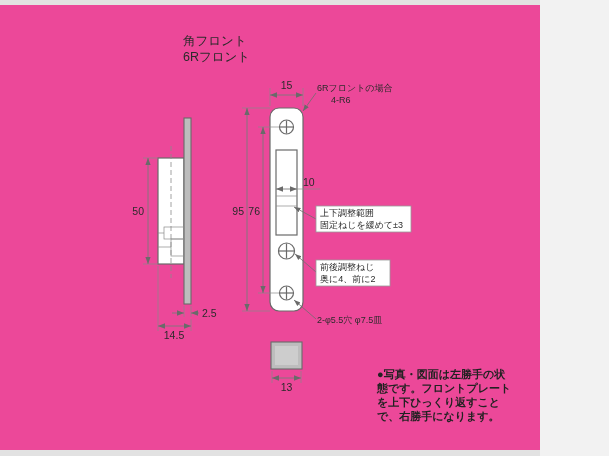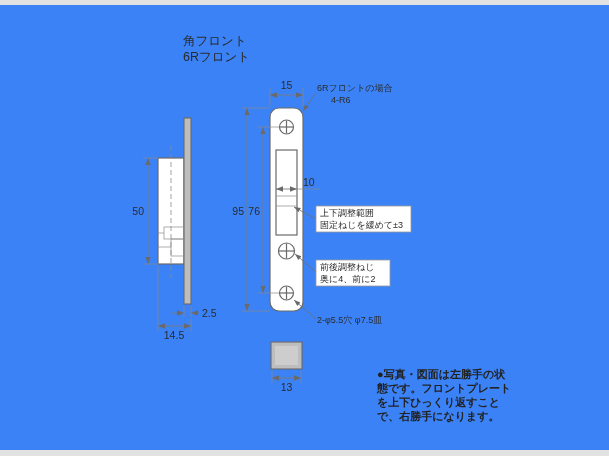--- a/index.html
+++ b/index.html
@@ -1,19 +1,19 @@
 <!DOCTYPE html>
 <html><head>
 <meta charset="utf-8">
 <style>
   html,body{margin:0;padding:0;background:#f2f2f2;}
   #stage{
     position:relative;
-    width:609px;height:456px;
-    background:#3b82f6;
+    width:540px;height:456px;
+    background:#ec4899;
     font-family:"Liberation Sans","DejaVu Sans",sans-serif;
     overflow:hidden;
   }
   svg{display:block}
   .ol   {stroke:#6a6a6a;stroke-width:1.2;fill:none;}
   .olf  {stroke:#6a6a6a;stroke-width:1.2;fill:#ffffff;}
   .grayf{stroke:#6a6a6a;stroke-width:1.1;fill:#bdbdbd;}
   .dim  {stroke:#7a7a7a;stroke-width:0.9;fill:none;}
   .thin {stroke:#8a8a8a;stroke-width:0.7;fill:none;}
   .dash {stroke:#8a8a8a;stroke-width:0.8;fill:none;stroke-dasharray:5 3;}

